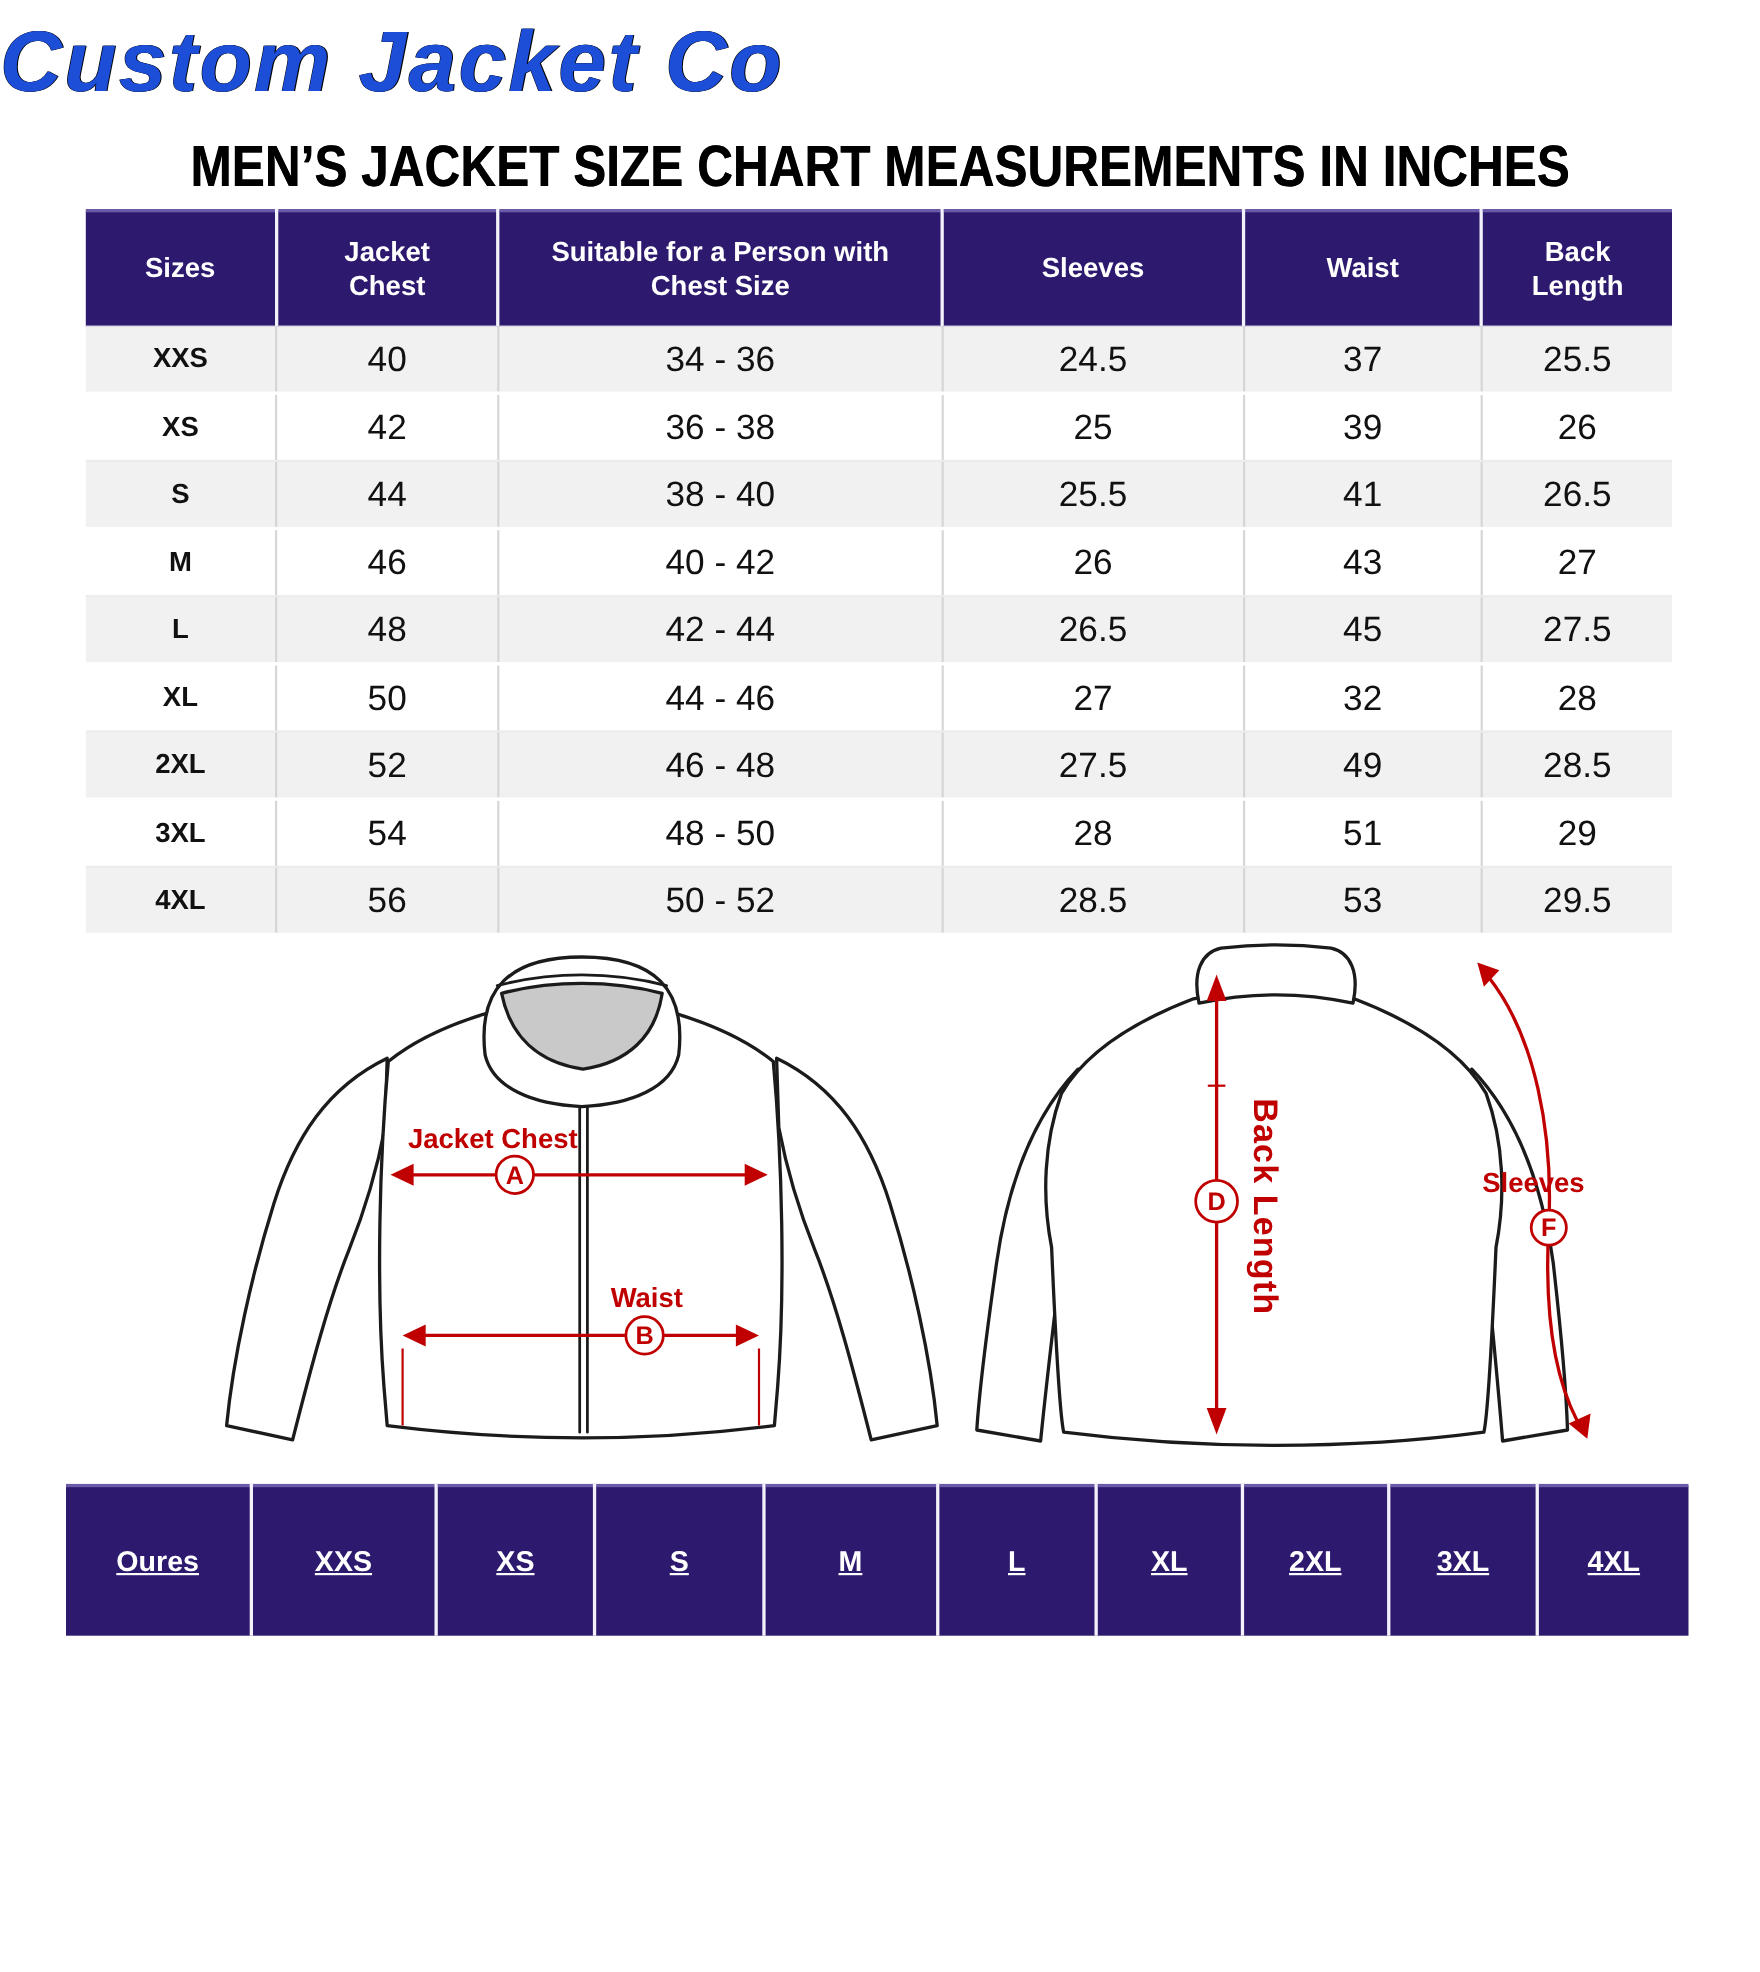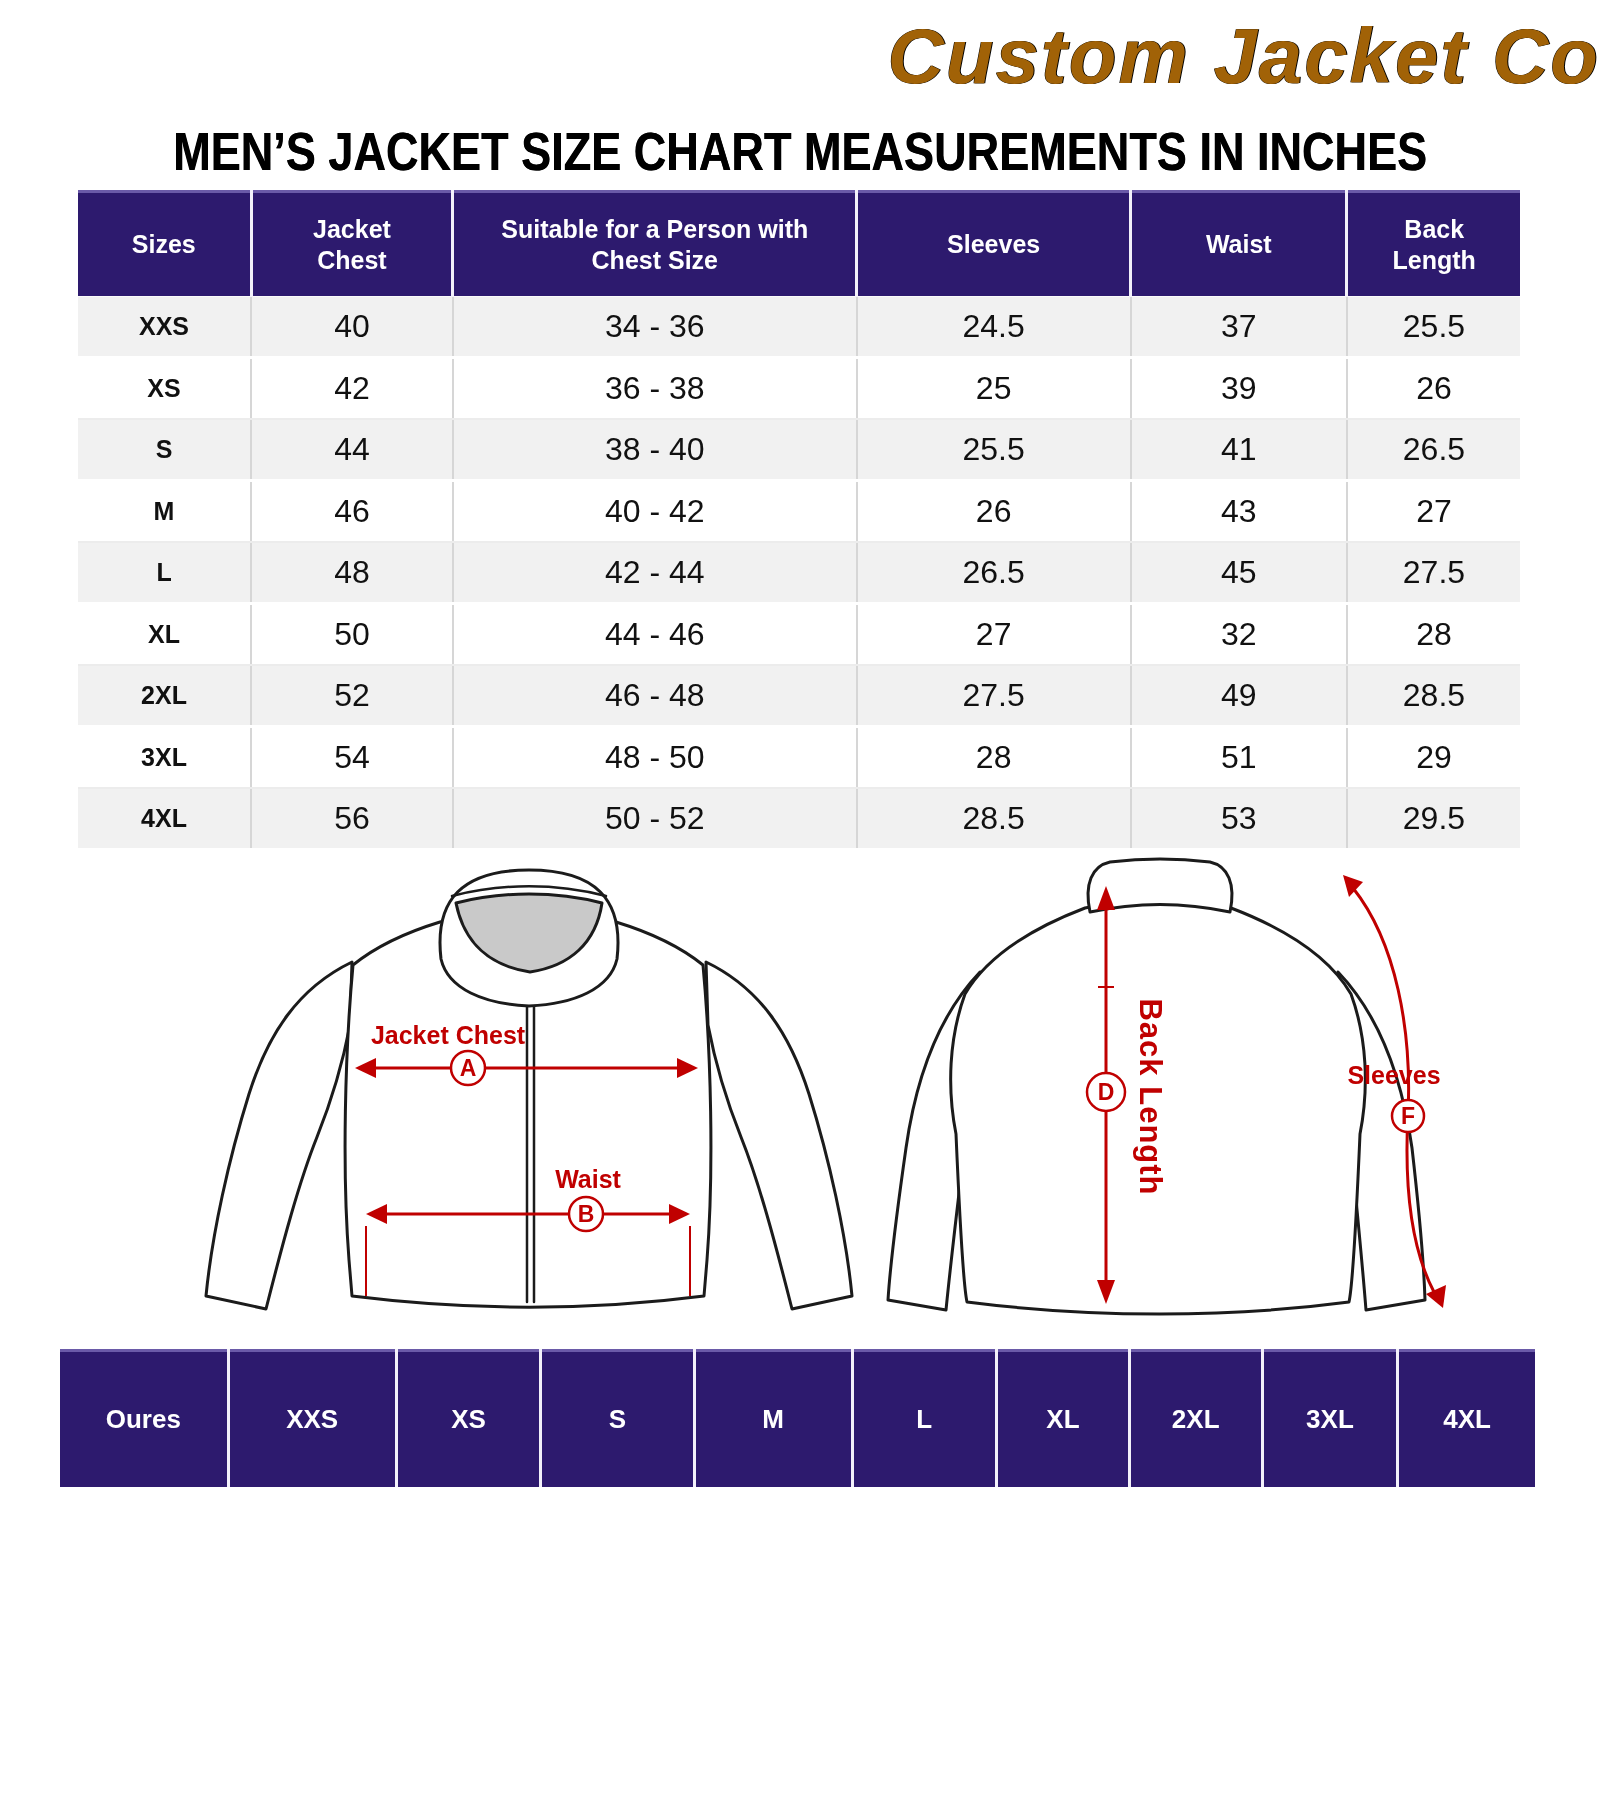--- a/index.html
+++ b/index.html
@@ -1,23 +1,23 @@
 <!DOCTYPE html>
 <html><head>
 <meta charset="utf-8">
 <style>
   html,body { margin:0; padding:0; }
   body {
     width:1600px; height:1793px; background:#ffffff; position:relative;
     font-family:"Liberation Sans", sans-serif; color:#111; overflow:hidden;
   }
   .title {
-    position:absolute; top:14px; left:0; width:100%; text-align:right;
+    position:absolute; top:14px; left:0; width:100%; text-align:left;
     font-style:italic; font-weight:700; font-size:78px; line-height:84px;
-    letter-spacing:2px; color:#a16207;
+    letter-spacing:2px; color:#1d4ed8;
     text-shadow:1px 0 0 #000, -0.5px 0 0 #000;
   }
   .subtitle {
     position:absolute; top:124px; left:0; width:100%; text-align:center;
     font-weight:700; font-size:53px; line-height:56px; color:#000;
     transform:scaleX(0.85); white-space:nowrap; letter-spacing:0px;
     text-shadow:0.5px 0 0 #000;
   }
   table { border-collapse:collapse; table-layout:fixed; }
   
@@ -33,21 +33,21 @@
     background:#ffffff; border-right:2px solid #d6d6d6; border-bottom:2px solid #ececec;
   }
   .t1 td:last-child { border-right:none; }
   .t1 tr.alt td { background:#f1f1f1; border-bottom:3px solid #ffffff; border-top:1px solid #fbfbfb; }
   .t1 td.sz, .t2 td.rg { font-weight:700; font-size:25px; }
   
   .t2 { position:absolute; left:60px; top:1349px; width:1475px; }
   .t2 th {
     background:#2D1A6E; color:#fff; font-weight:700; font-size:26px;
     height:133px; text-align:center; vertical-align:middle;
-    border-right:3px solid #f3f1fa; border-top:3px solid #6a5aa8;
+    border-right:3px solid #f3f1fa; border-top:3px solid #6a5aa8;text-decoration:underline;
   }
   .t2 th:last-child { border-right:none; }
   .t2 td {
     height:79px; text-align:center; vertical-align:middle; font-size:26px;
     background:#ffffff; border-right:2px solid #d6d6d6; border-bottom:2px solid #ececec;
   }
   .t2 td:last-child { border-right:none; }
   .t2 tr.alt td { background:#f1f1f1; border-bottom:3px solid #ffffff; }
   
   .diagram { position:absolute; left:0; top:790px; width:1600px; height:560px; }

